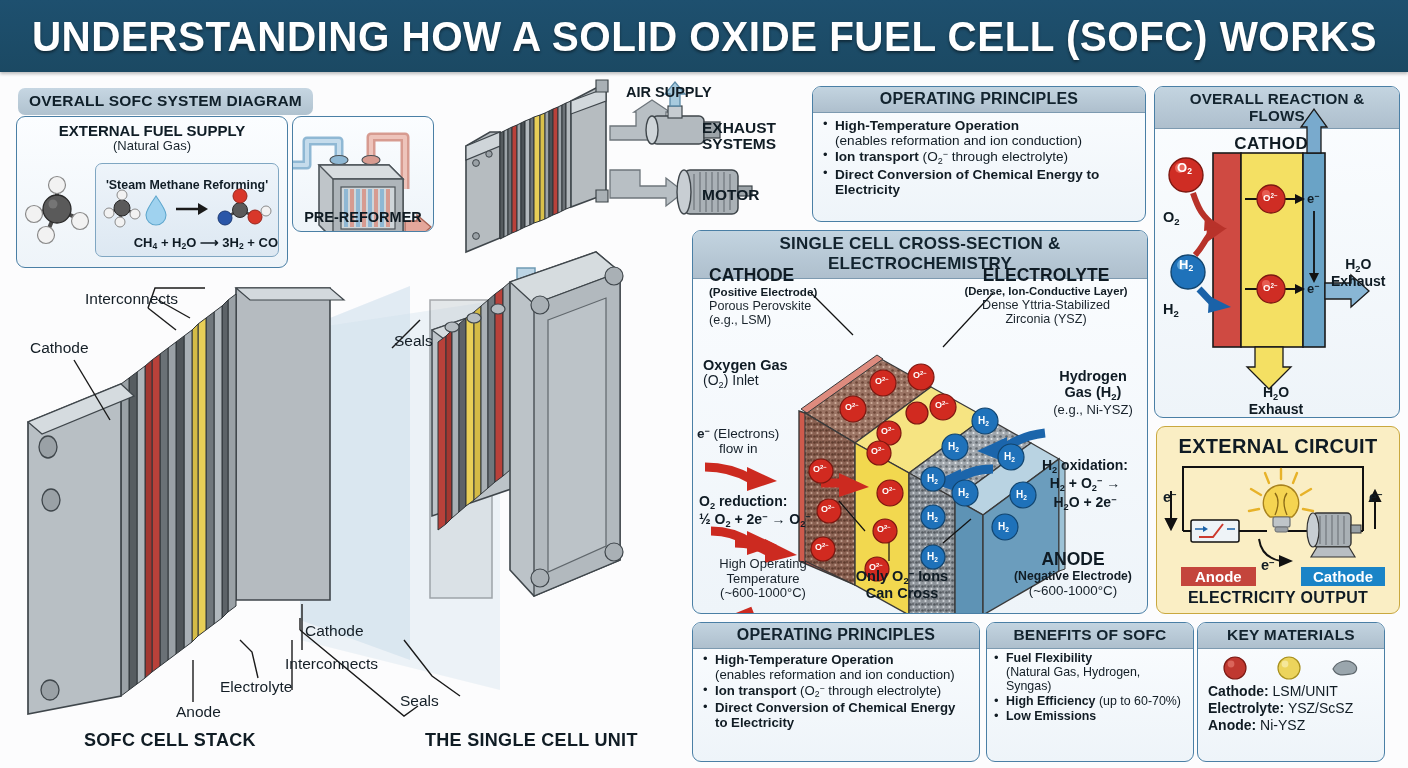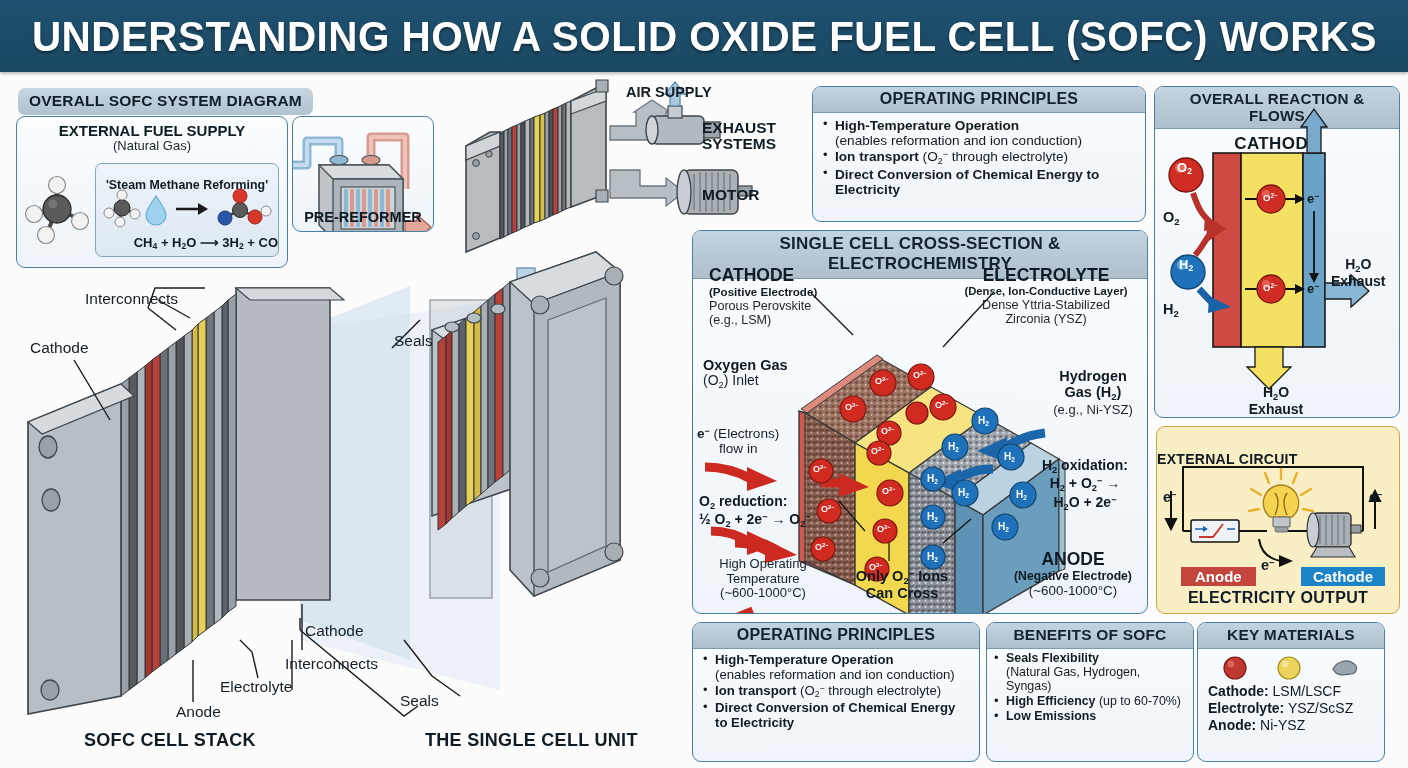--- a/index.html
+++ b/index.html
@@ -588,22 +588,22 @@
 
     <div style="position:absolute; left:310px; top:318px; width:140px; text-align:center;">
       <div style="font-size:17.5px; font-weight:bold; font-stretch:condensed; color:#0f1b24;">ANODE</div>
       <div style="font-size:12.2px; font-weight:bold; color:#111c24; margin-top:-1px;">(Negative Electrode)</div>
       <div style="font-size:13.4px; color:#16212a;">(~600-1000°C)</div>
     </div>
   </div>
 
   <div class="panel" style="left:1156px; top:426px; width:244px; height:188px;
               background:#faeec4; border-color:#c9a83f;">
-    <div style="text-align:left; font-size:14px; font-weight:bold; font-stretch:condensed;
-                color:#0f1b24; margin-top:24px; letter-spacing:.3px;">EXTERNAL CIRCUIT</div>
+    <div style="text-align:center; font-size:20px; font-weight:bold; font-stretch:condensed;
+                color:#0f1b24; margin-top:8px; letter-spacing:.3px;">EXTERNAL CIRCUIT</div>
     <svg style="position:absolute; left:0; top:0;" width="244" height="188" viewBox="0 0 244 188">
 
       <path d="M26 104 L26 40 L206 40 L206 104" fill="none" stroke="#111" stroke-width="2"></path>
       <path d="M26 104 L62 104" fill="none" stroke="#111" stroke-width="2"></path>
       <path d="M82 104 L110 104" fill="none" stroke="#111" stroke-width="2"></path>
       <path d="M128 104 L150 104" fill="none" stroke="#111" stroke-width="2"></path>
       <path d="M190 104 L206 104" fill="none" stroke="#111" stroke-width="2"></path>
 
       <g stroke="#111" stroke-width="2" fill="#111">
         <line x1="14" y1="64" x2="14" y2="94"></line>
@@ -678,21 +678,21 @@
         </li>
       </ul>
     </div>
   </div>
 
   <div class="panel" style="left:986px; top:622px; width:208px; height:140px;">
     <div class="panel-hd" style="font-size:15.5px; padding:3px 0 4px;">BENEFITS OF SOFC</div>
     <div class="panel-bd" style="font-size:12.4px; padding:3px 6px;">
       <ul class="bul">
         <li>
-          <span class="b">Seals Flexibility</span><br>
+          <span class="b">Fuel Flexibility</span><br>
           <span class="lt">(Natural Gas, Hydrogen, Syngas)</span>
         </li>
         <li>
           <span class="b">High Efficiency</span>
           <span class="lt">(up to 60-70%)</span>
         </li>
         <li>
           <span class="b">Low Emissions</span>
         </li>
       </ul>
@@ -704,21 +704,21 @@
     <svg style="margin:6px auto 0; display:block;" width="160" height="26" viewBox="0 0 160 26">
       <circle cx="24" cy="13" r="11" fill="#c03830" stroke="#7c1a14" stroke-width="1.2"></circle>
       <circle cx="20" cy="9" r="3.4" fill="#ef8b80" opacity=".55"></circle>
       <circle cx="78" cy="13" r="11" fill="#ecd45c" stroke="#a8901e" stroke-width="1.2"></circle>
       <circle cx="74" cy="9" r="3.4" fill="#faf0b4" opacity=".7"></circle>
       <path d="M122 14 C126 6 136 4 142 8 C148 12 146 18 140 19 C134 20 126 22 122 14 Z" fill="#9aa6ad" stroke="#5d666c" stroke-width="1.2"></path>
     </svg>
     <div style="padding:2px 10px 0; font-size:14px; color:#101b23; line-height:1.22;">
       <div>
         <span style="font-weight:bold;">Cathode:</span>
-        <span>LSM/LSCF</span>
+        <span>LSM/UNIT</span>
       </div>
       <div>
         <span style="font-weight:bold;">Electrolyte:</span>
         <span>YSZ/ScSZ</span>
       </div>
       <div>
         <span style="font-weight:bold;">Anode:</span>
         <span>Ni-YSZ</span>
       </div>
     </div>

